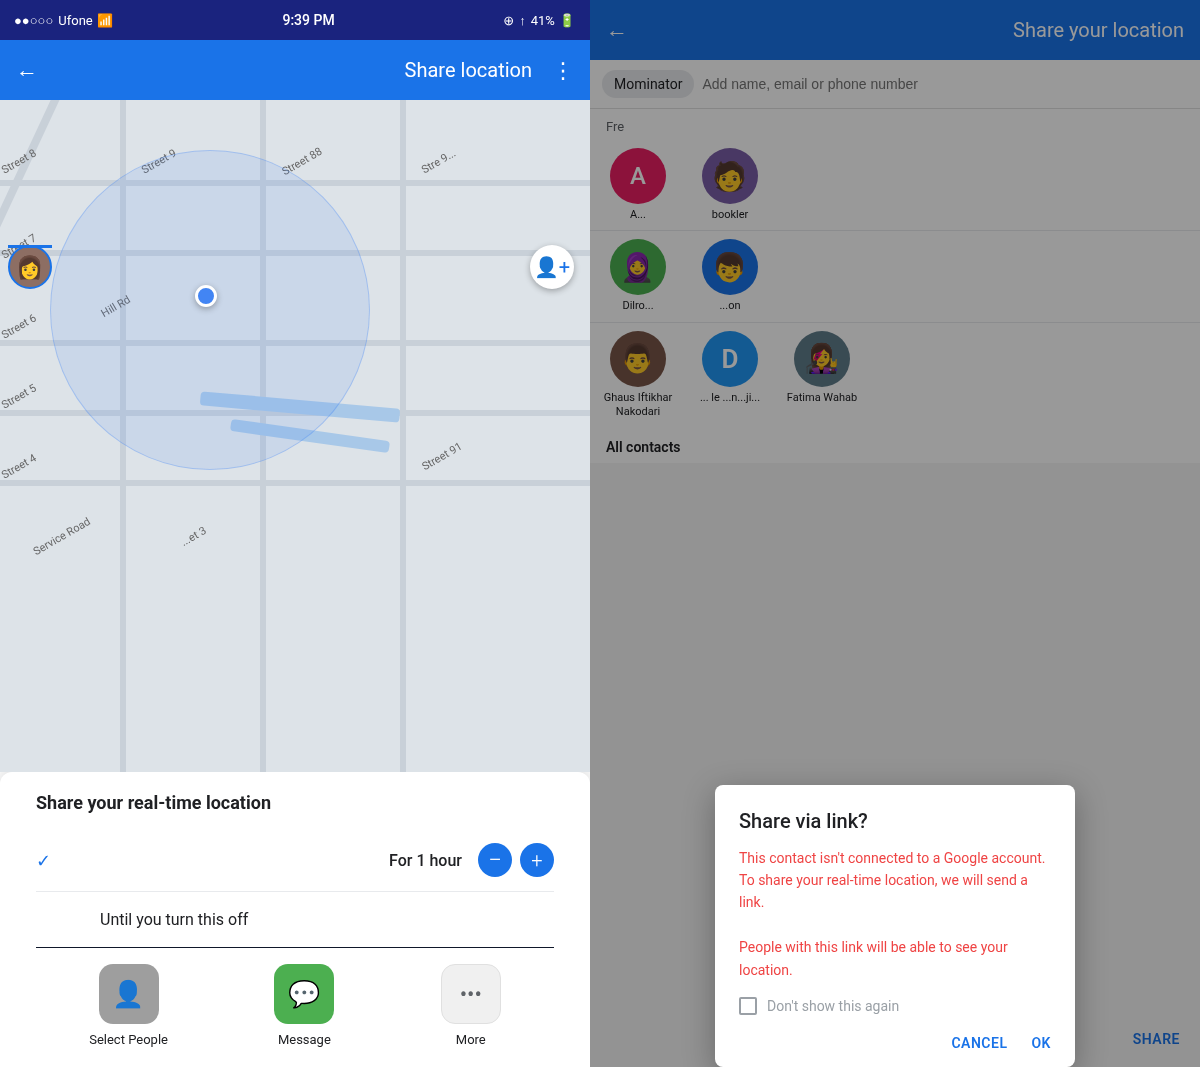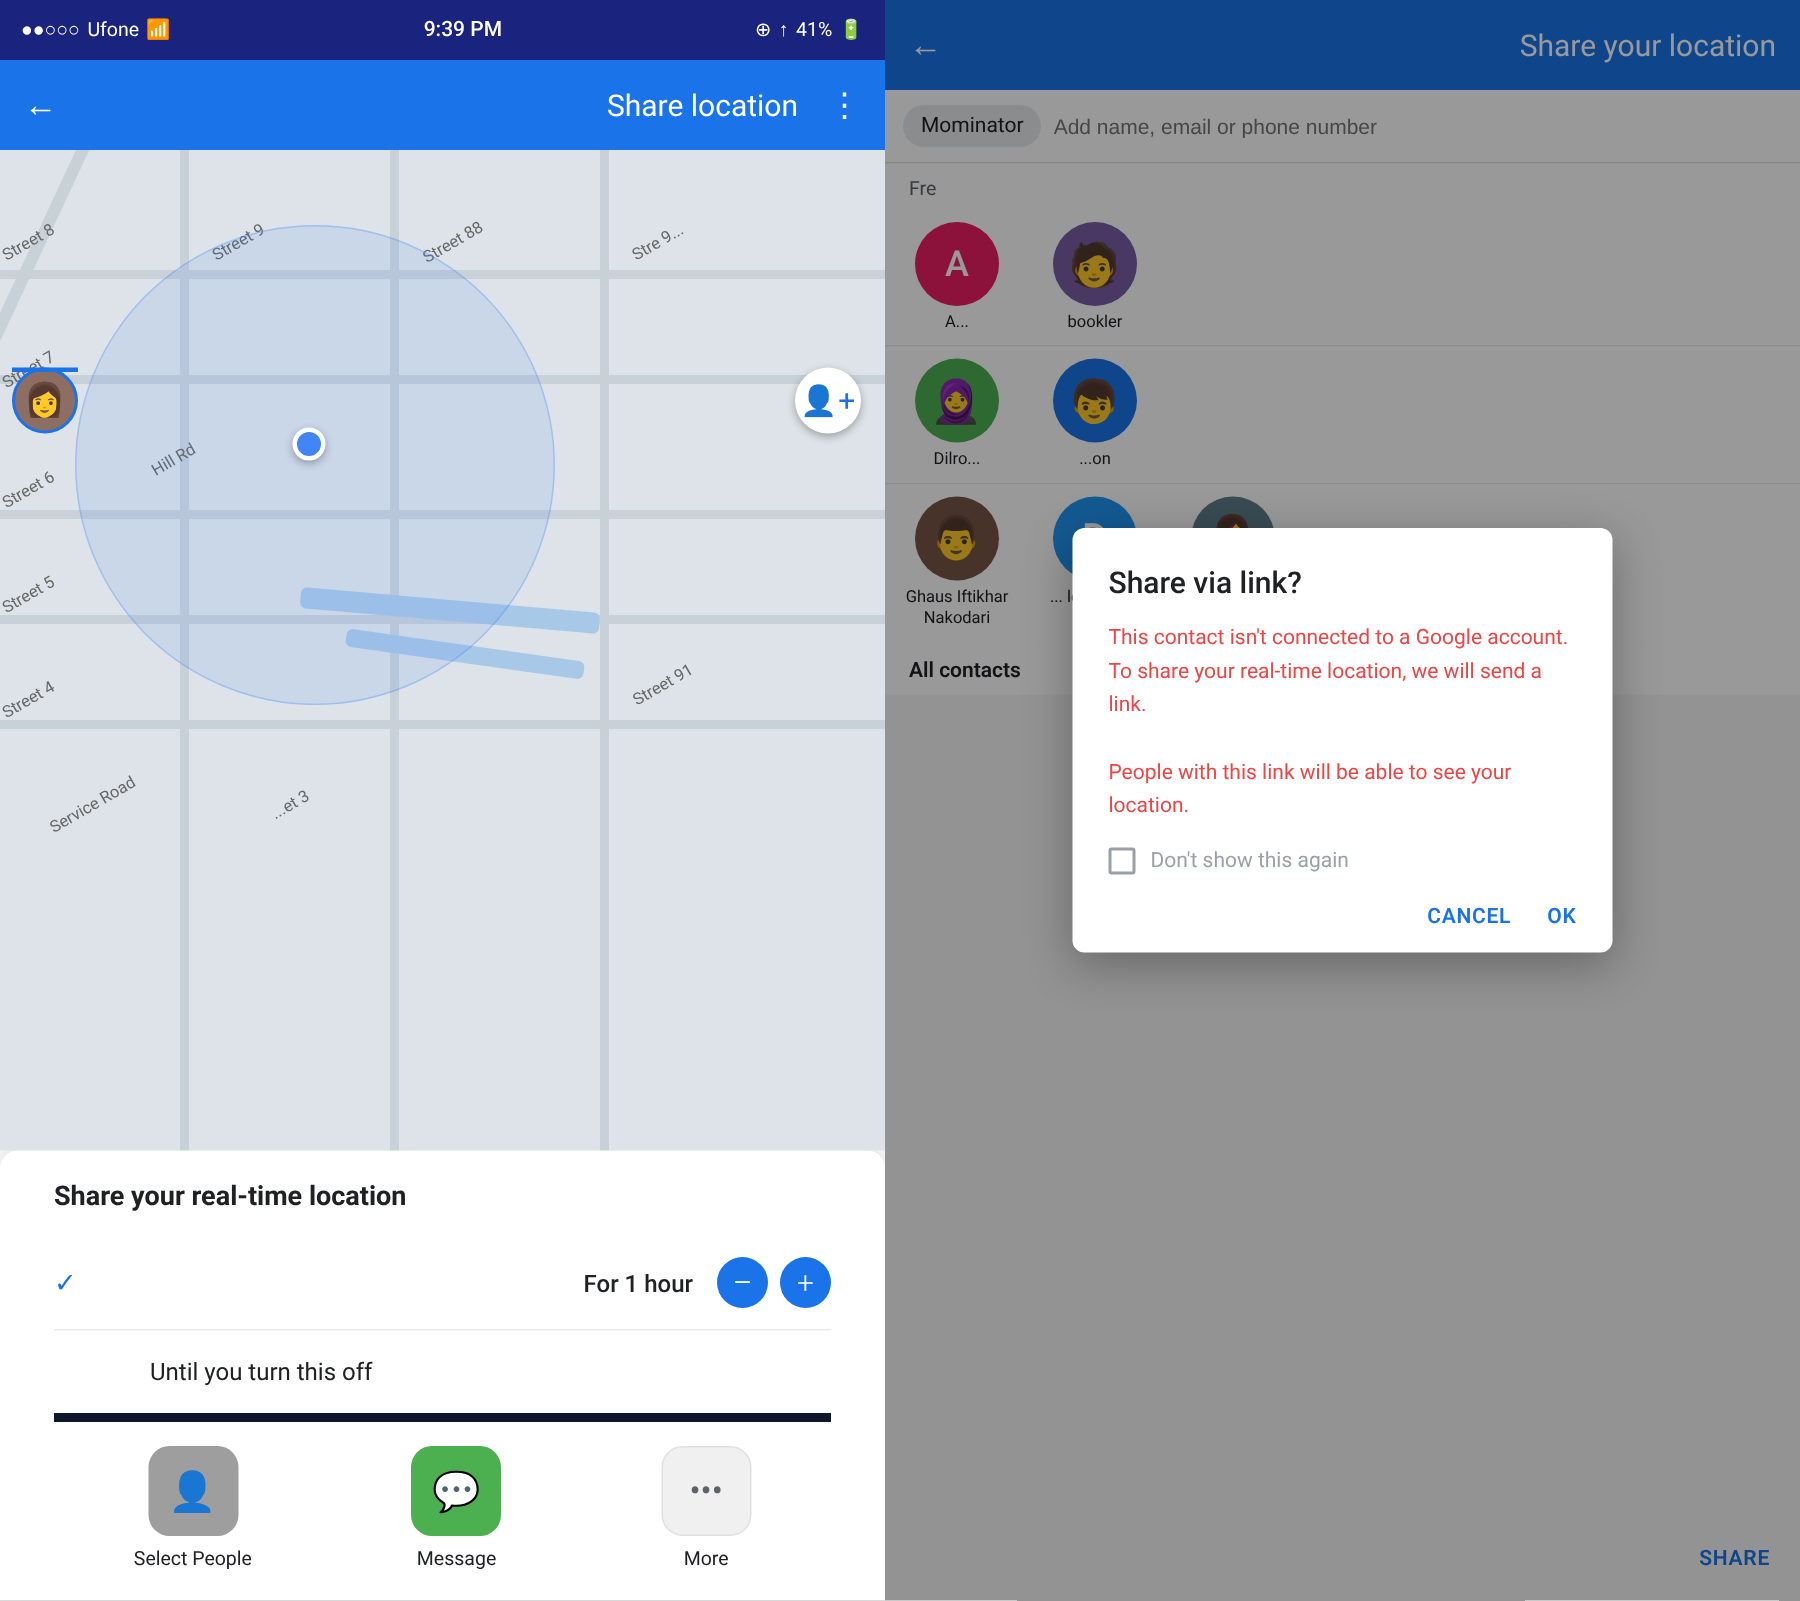--- a/index.html
+++ b/index.html
@@ -202,21 +202,21 @@
       cursor: pointer;
       font-weight: 300;
       line-height: 1;
     }
     .ctrl-btn.minus { font-size: 24px; }
 
     .option-indefinite {
       display: flex;
       align-items: center;
       padding: 18px 0;
-      border-bottom: 6px solid #0f172a;
+      border-bottom: 1px solid #0f172a;
     }
     .option-indefinite-text {
       font-size: 16px;
       color: #202124;
       margin-left: 40px;
     }
 
     
     .share-actions {
       display: flex;
@@ -337,21 +337,21 @@
       background: white;
     }
 
     
     .overlay {
       position: absolute;
       top: 0; left: 0; right: 0; bottom: 0;
       background: rgba(0,0,0,0.4);
       z-index: 10;
       display: flex;
-      align-items: center;
+      align-items: flex-end;
       justify-content: center;
     }
 
     
     .dialog {
       background: white;
       border-radius: 8px;
       width: 360px;
       padding: 24px 24px 16px;
       box-shadow: 0 8px 32px rgba(0,0,0,0.3);

